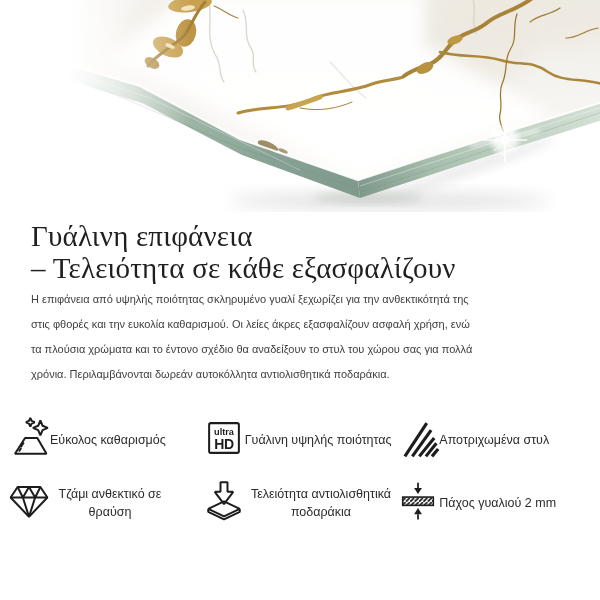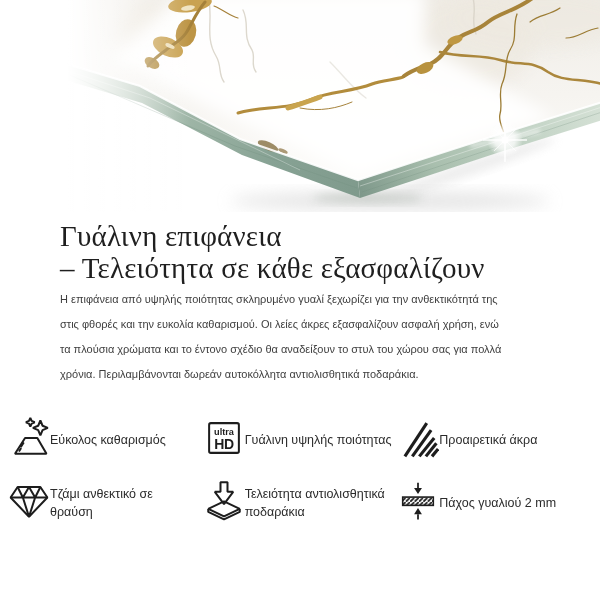--- a/index.html
+++ b/index.html
@@ -2,39 +2,39 @@
 <html><head>
 <meta charset="utf-8">
 <style>
   html,body{margin:0;padding:0;}
   body{
     width:600px;height:600px;background:#ffffff;
     font-family:"Liberation Sans",sans-serif;
     overflow:hidden;position:relative;
   }
   .hero{display:block;width:600px;height:212px;}
-  .content{padding:0 0 0 60px;}
+  .content{padding:0 0 0 31px;}
   .heading{
     margin:8px 0 0 0;
     font-family:"Liberation Serif",serif;
     font-weight:400;font-size:29px;line-height:32px;
     color:#1f1f1f;letter-spacing:.2px;
   }
   .heading span{display:block;}
   .desc{margin:0;padding-top:3px;font-size:11px;line-height:25px;color:#3e3e3e;}
   .desc div{white-space:nowrap;}
   .features{
     display:grid;grid-template-columns:repeat(3,1fr);
     margin:30px 8px 0 8px;row-gap:21px;
   }
   .tile{display:flex;flex-direction:row;align-items:center;}
   .tile svg.icn{width:42px;height:42px;flex:0 0 auto;}
   .tile .lbl{
     margin-top:4px;font-size:12.5px;line-height:18px;
-    color:#2b2b2b;text-align:left;max-width:170px;
+    color:#2b2b2b;text-align:center;max-width:170px;
   }
   .tile:nth-child(4) .lbl{max-width:120px;}
   .tile:nth-child(5) .lbl{max-width:185px;}
   .ico{stroke:#1d1d1d;stroke-width:2.3;fill:none;stroke-linejoin:bevel;}
 </style>
 </head>
 <body>
 
 <svg class="hero" viewBox="0 0 600 212" preserveAspectRatio="none" aria-hidden="true">
   <defs>
@@ -192,21 +192,21 @@
   <div class="tile">
     <svg class="icn" viewBox="0 0 48 48">
       <g stroke="#1d1d1d" stroke-width="3.6" stroke-linecap="butt">
         <line x1="9" y1="45" x2="34" y2="7"></line>
         <line x1="17.5" y1="45" x2="39" y2="15"></line>
         <line x1="25.5" y1="45" x2="42.5" y2="24"></line>
         <line x1="33" y1="45" x2="45" y2="30"></line>
         <line x1="40" y1="45" x2="47" y2="36.5"></line>
       </g>
     </svg>
-    <div class="lbl">Προαιρετικά άκρα</div>
+    <div class="lbl">Αποτριχωμένα στυλ</div>
   </div>
 
   <div class="tile">
     <svg class="icn" viewBox="0 0 48 48">
       <path class="ico" stroke-width="2.1" d="M11,8 L37,8 L45,20 L24,42 L3,20 Z"></path>
       <path class="ico" stroke-width="2.1" d="M3,20 L45,20 M11,8 L17,20 L24,8 L31,20 L37,8 M17,20 L24,42 L31,20"></path>
     </svg>
     <div class="lbl">Τζάμι ανθεκτικό σε θραύση</div>
   </div>
 

